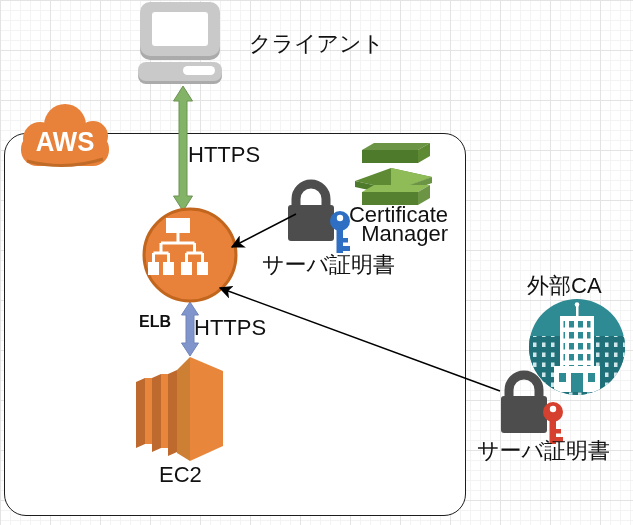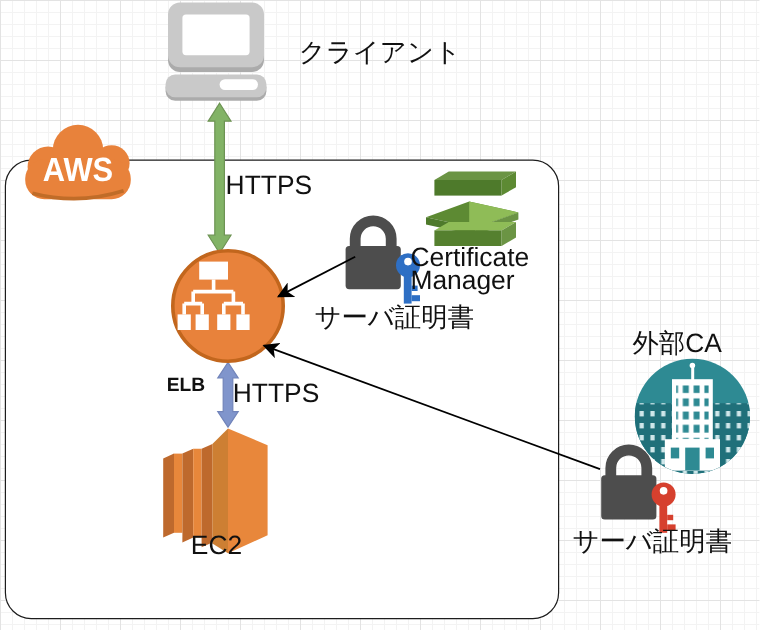--- a/index.html
+++ b/index.html
@@ -14,21 +14,21 @@
     background-size:50px 50px,50px 50px,10px 10px,10px 10px;
     font-family:"Liberation Sans","DejaVu Sans",sans-serif;
   }
   .aws-box{
     position:absolute;left:4px;top:133px;width:460px;height:381px;
     background:#ffffff;border:1.6px solid #1d1d1d;border-radius:22px;
   }
   svg.overlay{position:absolute;left:0;top:0;}
   .lbl{position:absolute;color:#111;font-size:22px;line-height:19px;white-space:nowrap;}
   .lbl.bold{font-weight:bold;font-size:16px;}
-  .lbl.wrap{white-space:normal;text-align:left;}
+  .lbl.wrap{white-space:normal;text-align:right;}
   .aws-word{
     position:absolute;left:21px;top:126px;width:88px;text-align:center;
     color:#ffffff;font-size:28px;font-weight:800;letter-spacing:0px;
     transform:scaleX(.92);transform-origin:center;
   }
 </style>
 </head>
 <body>
 
 <div class="canvas">
@@ -167,19 +167,19 @@
   <div class="lbl" style="left:188px;top:145px;">HTTPS</div>
 
   <div class="lbl wrap" style="left:342px;top:205px;width:106px;">Certificate Manager</div>
 
   <div class="lbl" style="left:262px;top:255px;">サーバ証明書</div>
 
   <div class="lbl bold" style="left:139px;top:312px;">ELB</div>
 
   <div class="lbl" style="left:194px;top:318px;">HTTPS</div>
 
-  <div class="lbl" style="left:159px;top:445px;">EC2</div>
+  <div class="lbl" style="left:159px;top:465px;">EC2</div>
 
   <div class="lbl" style="left:527px;top:276px;">外部CA</div>
 
   <div class="lbl" style="left:477px;top:441px;">サーバ証明書</div>
 
 </div>
 
 </body></html>

